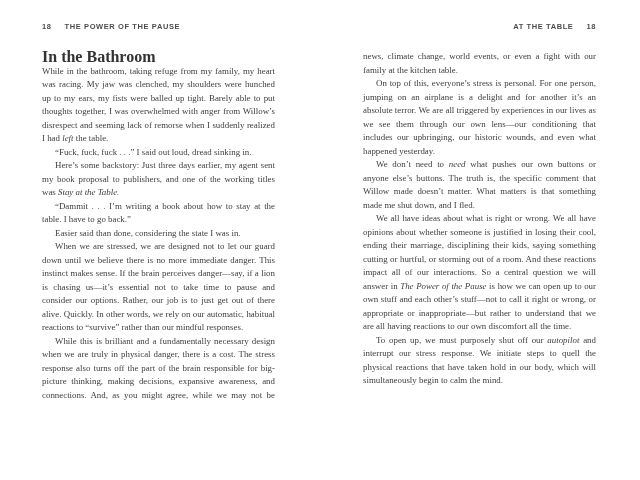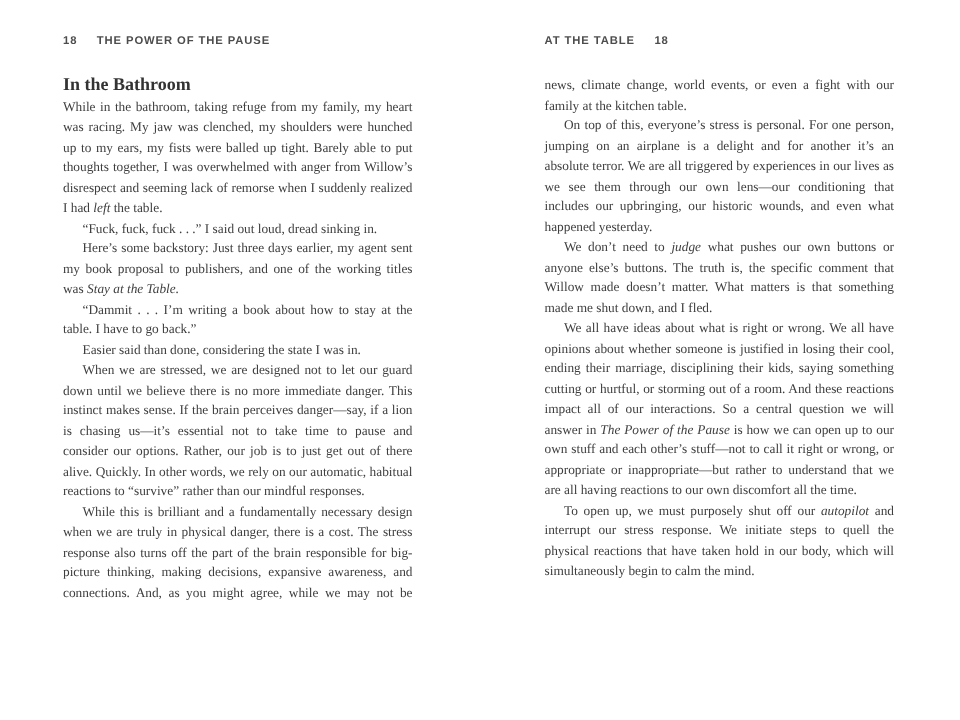--- a/index.html
+++ b/index.html
@@ -23,30 +23,30 @@
     font-family: "Liberation Sans", "DejaVu Sans", sans-serif;
     font-size: 7.5px;
     font-weight: bold;
     color: #4d4d4d;
     letter-spacing: 0.6px;
     display: flex;
     gap: 13px;
     margin-bottom: 19px;
     white-space: nowrap;
   }
-  .running-head.align-right { }
+  .running-head.align-right { justify-content: flex-end; }
   .page-body {
     font-size: 8.9px;
     line-height: 13.5px;
     text-align: justify;
   }
   .page-body p.para { margin: 0; }
   .page-body p.para.indent { text-indent: 13px; }
   .page-body h3.sub-heading {
-    font-size: 12px;
+    font-size: 16px;
     line-height: 13.5px;
     font-weight: bold;
     color: #333333;
     margin: 10px 0 2px 0;
     text-align: left;
   }
   .page-body h3.sub-heading:first-child { margin-top: 0; margin-bottom: 1px; }
   .page-body em { font-style: italic; }
 </style>
 </head>
@@ -72,19 +72,19 @@
   </div>
 
   <div class="page page-right">
     <div class="running-head align-right">
       <span>AT THE TABLE</span>
       <span>18</span>
     </div>
     <div class="page-body">
         <p class="para"><span>news, climate change, world events, or even a fight with our family at the kitchen table.</span></p>
         <p class="para indent"><span>On top of this, everyone’s stress is personal. For one person, jumping on an airplane is a delight and for another it’s an absolute terror. We are all triggered by experiences in our lives as we see them through our own lens—our conditioning that includes our upbringing, our historic wounds, and even what happened yesterday.</span></p>
-        <p class="para indent"><span>We don’t need to </span><em>judge</em><span> what pushes our own buttons or anyone else’s buttons. The truth is, the specific comment that Willow made doesn’t matter. What matters is that something made me shut down, and I fled.</span></p>
+        <p class="para indent"><span>We don’t need to </span><em>need</em><span> what pushes our own buttons or anyone else’s buttons. The truth is, the specific comment that Willow made doesn’t matter. What matters is that something made me shut down, and I fled.</span></p>
         <p class="para indent"><span>We all have ideas about what is right or wrong. We all have opinions about whether someone is justified in losing their cool, ending their marriage, disciplining their kids, saying something cutting or hurtful, or storming out of a room. And these reactions impact all of our interactions. So a central question we will answer in </span><em>The Power of the Pause</em><span> is how we can open up to our own stuff and each other’s stuff—not to call it right or wrong, or appropriate or inappropriate—but rather to understand that we are all having reactions to our own discomfort all the time.</span></p>
         <p class="para indent"><span>To open up, we must purposely shut off our </span><em>autopilot</em><span> and interrupt our stress response. We initiate steps to quell the physical reactions that have taken hold in our body, which will simultaneously begin to calm the mind.</span></p>
       </div>
   </div>
 
 </div>
 
 </body></html>

